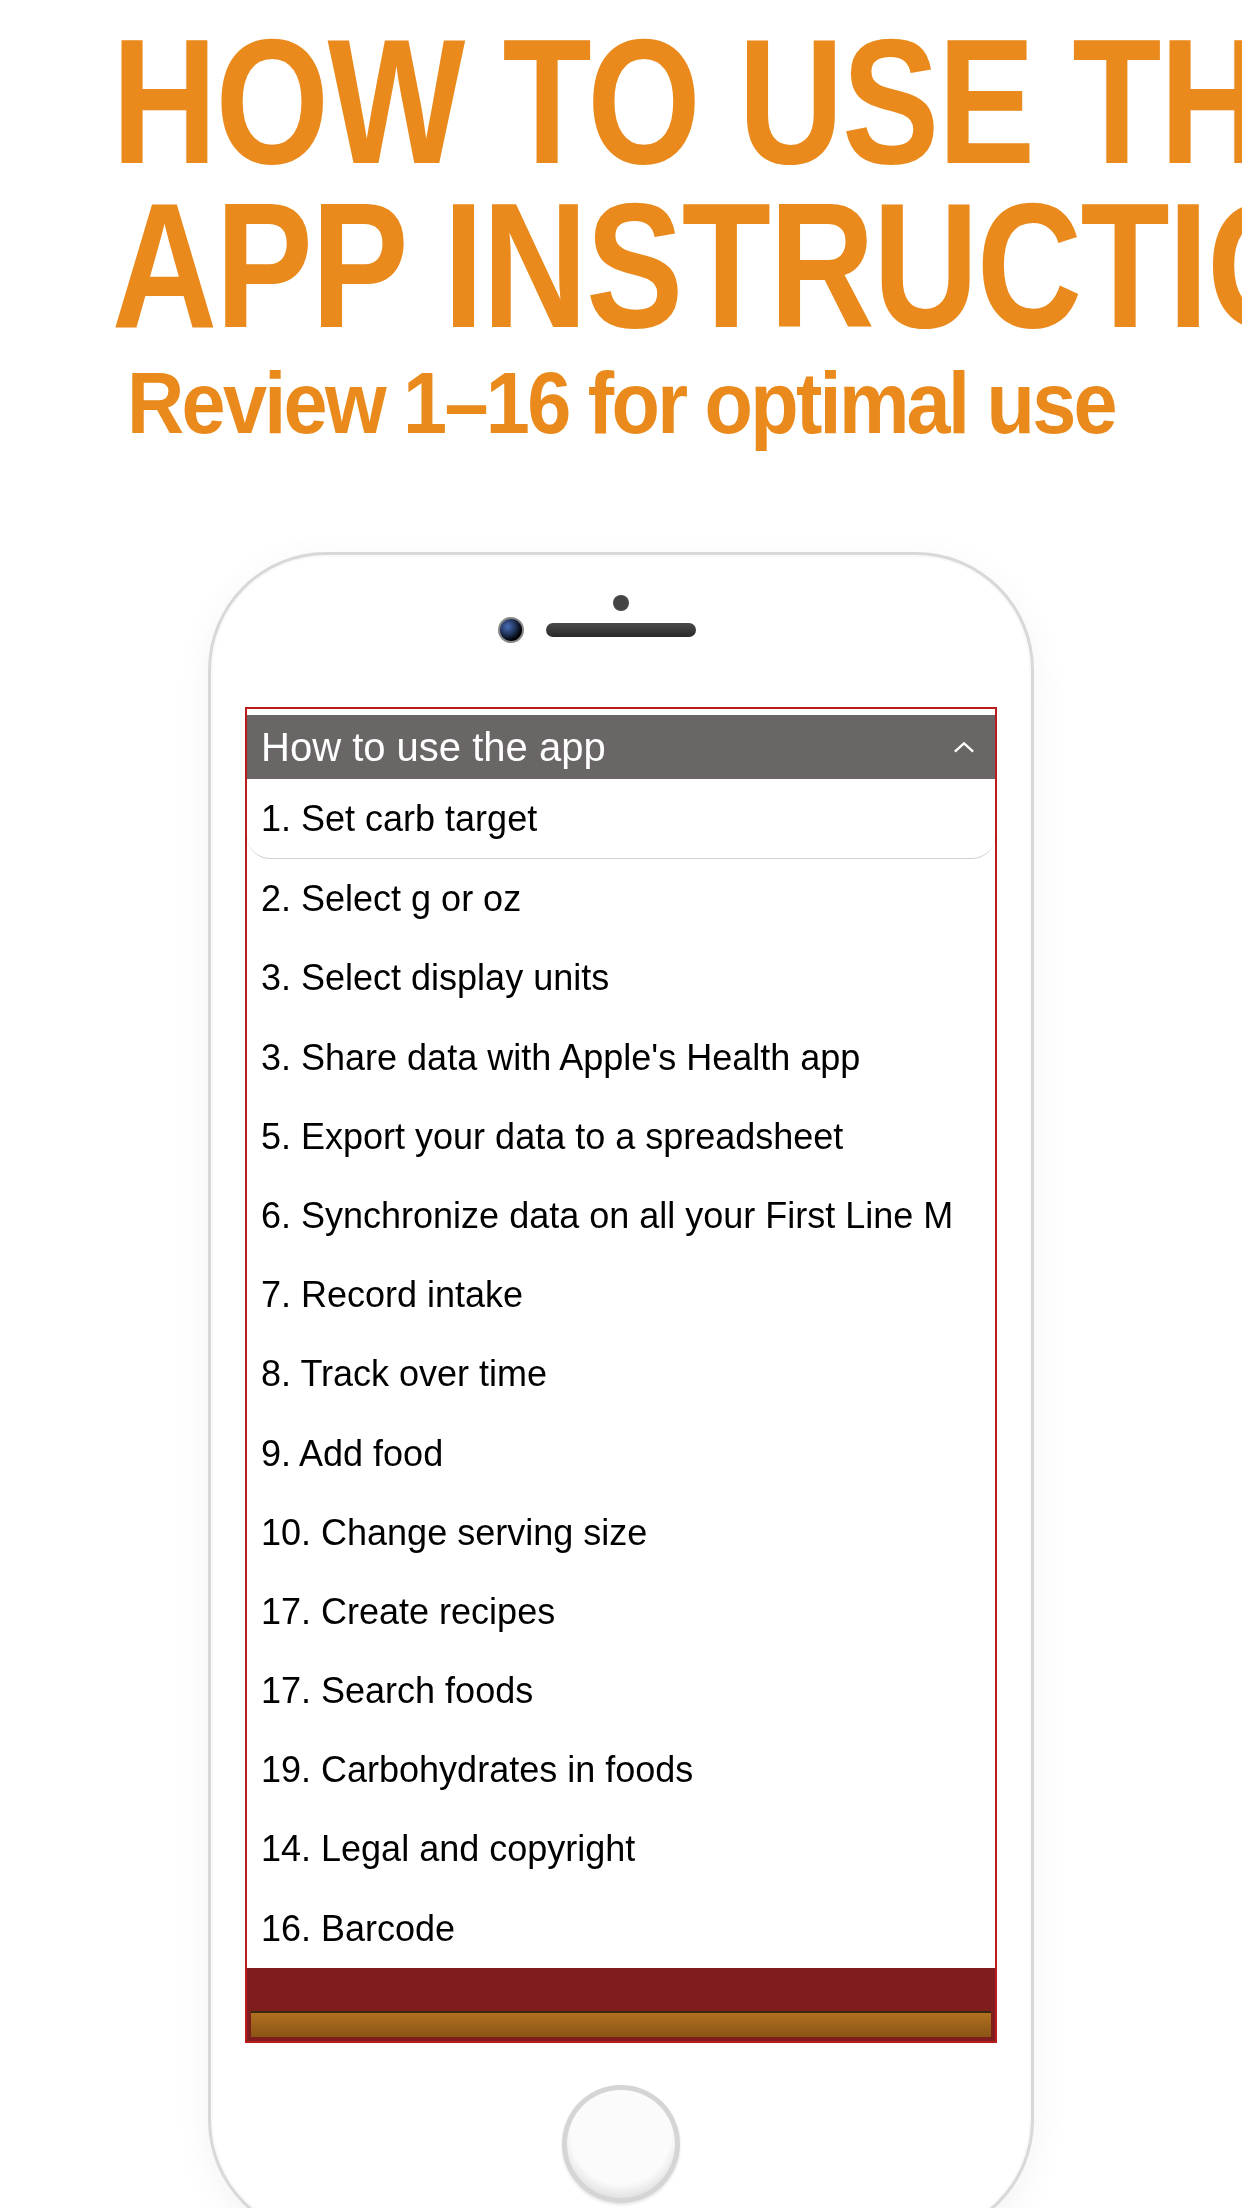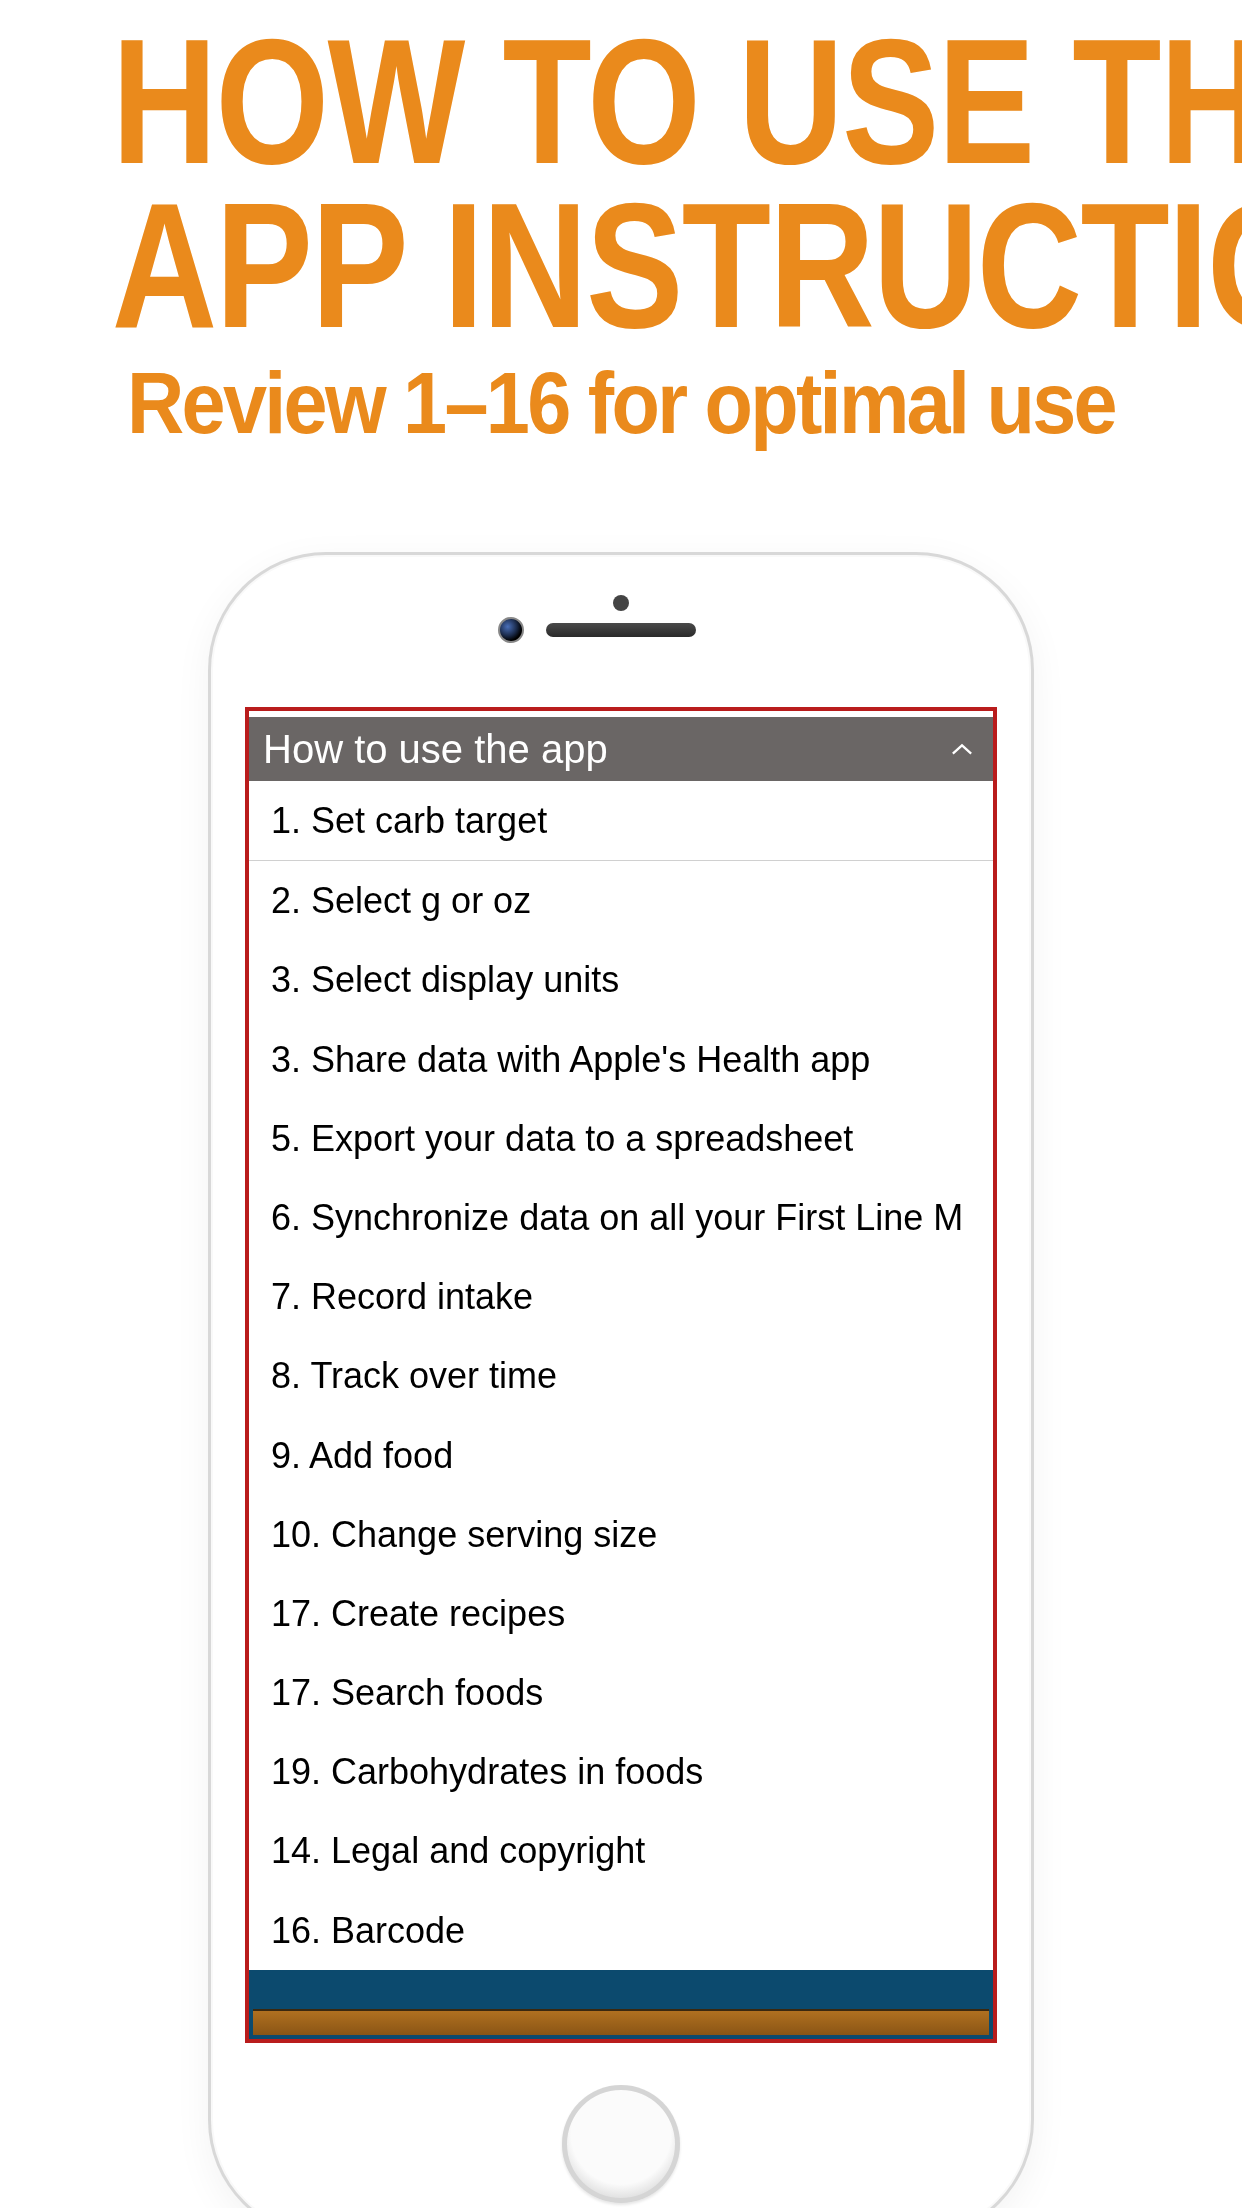--- a/index.html
+++ b/index.html
@@ -98,22 +98,22 @@
       border-radius: 50%;
       background: radial-gradient(circle at 50% 42%, #fbfbfb 55%, #e2e2e2 70%, #efefef 80%);
       box-shadow: inset 0 0 0 5px #d5d5d5, 0 2px 3px rgba(0,0,0,0.1);
     }
     .screen {
       position: absolute;
       top: 150px;
       left: 32px;
       right: 32px;
       bottom: 190px;
-      background: #0c4a6e;
-      border: 4px solid #b91c1c;
+      background: #7f1d1d;
+      border: 2px solid #b91c1c;
       overflow: hidden;
     }
     .status-bar-area {
       height: 6px;
       background: #fff;
     }
     .app-header {
       background: #6a6665;
       color: #ffffff;
       height: 64px;
@@ -132,26 +132,27 @@
       justify-content: center;
     }
     .chevron-up svg {
       width: 22px;
       height: 14px;
     }
     .list {
       background: #ffffff;
     }
     .list-item {
-      padding: 18px 22px;
+      padding: 18px 14px;
       font-size: 36px;
       color: #000;
       white-space: nowrap;
       overflow: hidden;
       line-height: 1.2;
+      border-radius: 23px;
     }
     .list-item.first {
       border-bottom: 1px solid #d0d0d0;
     }
     .bottom-strip {
       position: absolute;
       bottom: 4px;
       left: 4px;
       right: 4px;
       height: 26px;

